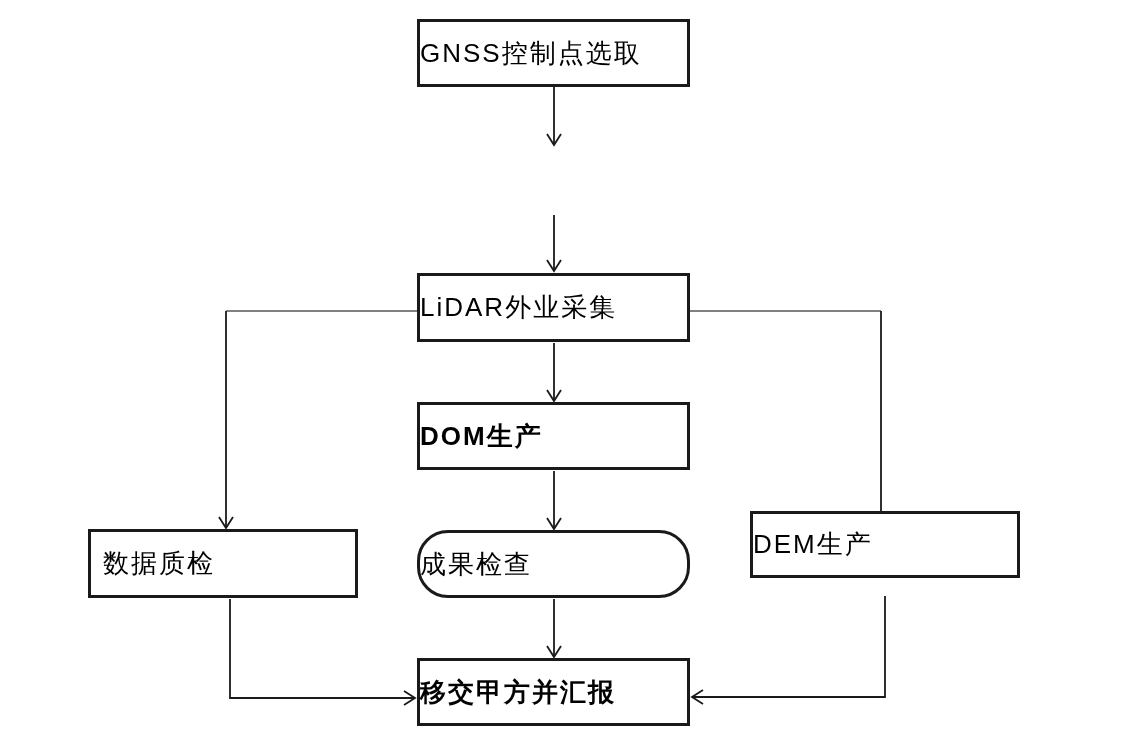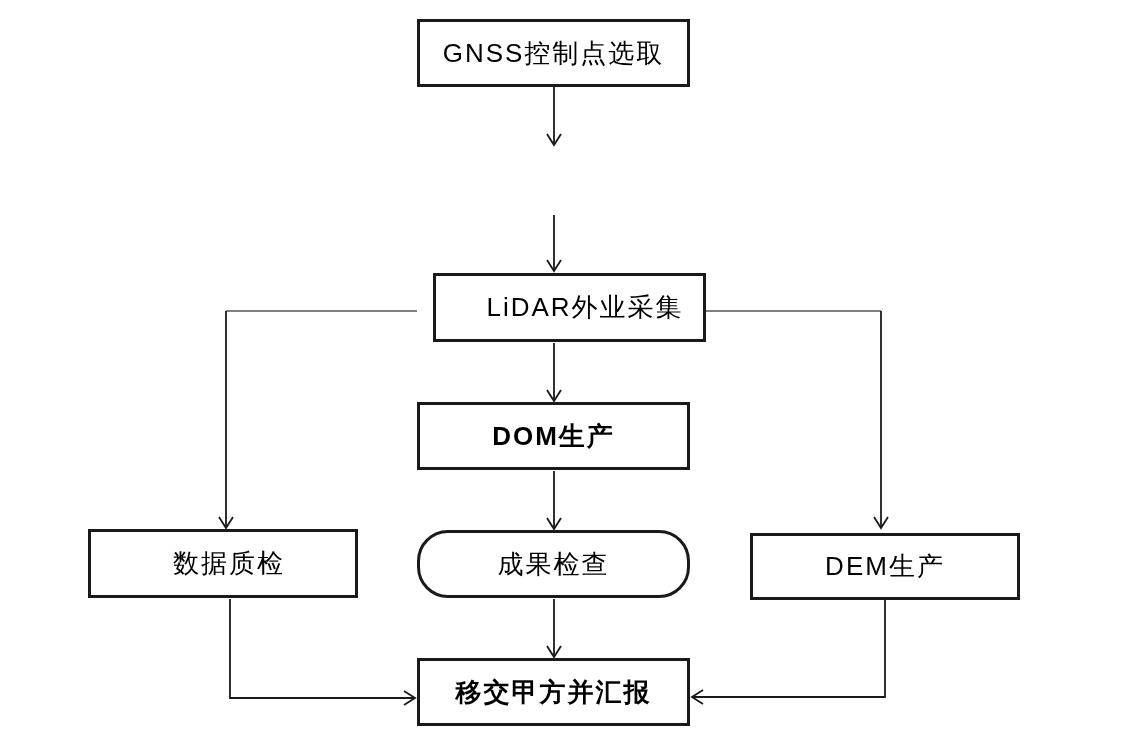--- a/index.html
+++ b/index.html
@@ -22,21 +22,21 @@
     width: 1126px;
     height: 741px;
   }
   .node {
     position: absolute;
     box-sizing: border-box;
     border: 3px solid #1a1a1a;
     background: #ffffff;
     display: flex;
     align-items: center;
-    justify-content: center;
+    justify-content: flex-start;
     text-align: center;
   }
   .node span {
     font-size: 26px;
     color: #000000;
     letter-spacing: 2px;
     white-space: nowrap;
   }
   .edge {
     fill: none;
@@ -102,37 +102,37 @@
       <path class="edge" d="M 885 596 L 885 697 L 693 697"></path>
       <path class="edge" d="M 703 690 L 692 697 L 703 704"></path>
     </g>
   </svg>
 
   <div class="node" style="left:417px; top:19px; width:273px; height:68px;">
     <span>GNSS控制点选取</span>
   </div>
 
 
-  <div class="node" style="left:433px; top:273px; width:273px; height:69px;padding-left:31px;">
+  <div class="node" style="left:417px; top:273px; width:273px; height:69px;">
     <span>LiDAR外业采集</span>
   </div>
 
   <div class="node" style="left:417px; top:402px; width:273px; height:68px;font-weight:bold;">
     <span>DOM生产</span>
   </div>
 
   <div class="node" style="left:88px; top:529px; width:270px; height:69px;padding-left:12px;">
     <span>数据质检</span>
   </div>
 
   <div class="node" style="left:417px; top:530px; width:273px; height:68px;border-radius:31px;">
     <span>成果检查</span>
   </div>
 
-  <div class="node" style="left:750px; top:533px; width:270px; height:67px;">
+  <div class="node" style="left:750px; top:511px; width:270px; height:67px;">
     <span>DEM生产</span>
   </div>
 
   <div class="node" style="left:417px; top:658px; width:273px; height:68px;font-weight:bold;">
     <span>移交甲方并汇报</span>
   </div>
 
 </div>
 
 </body></html>

